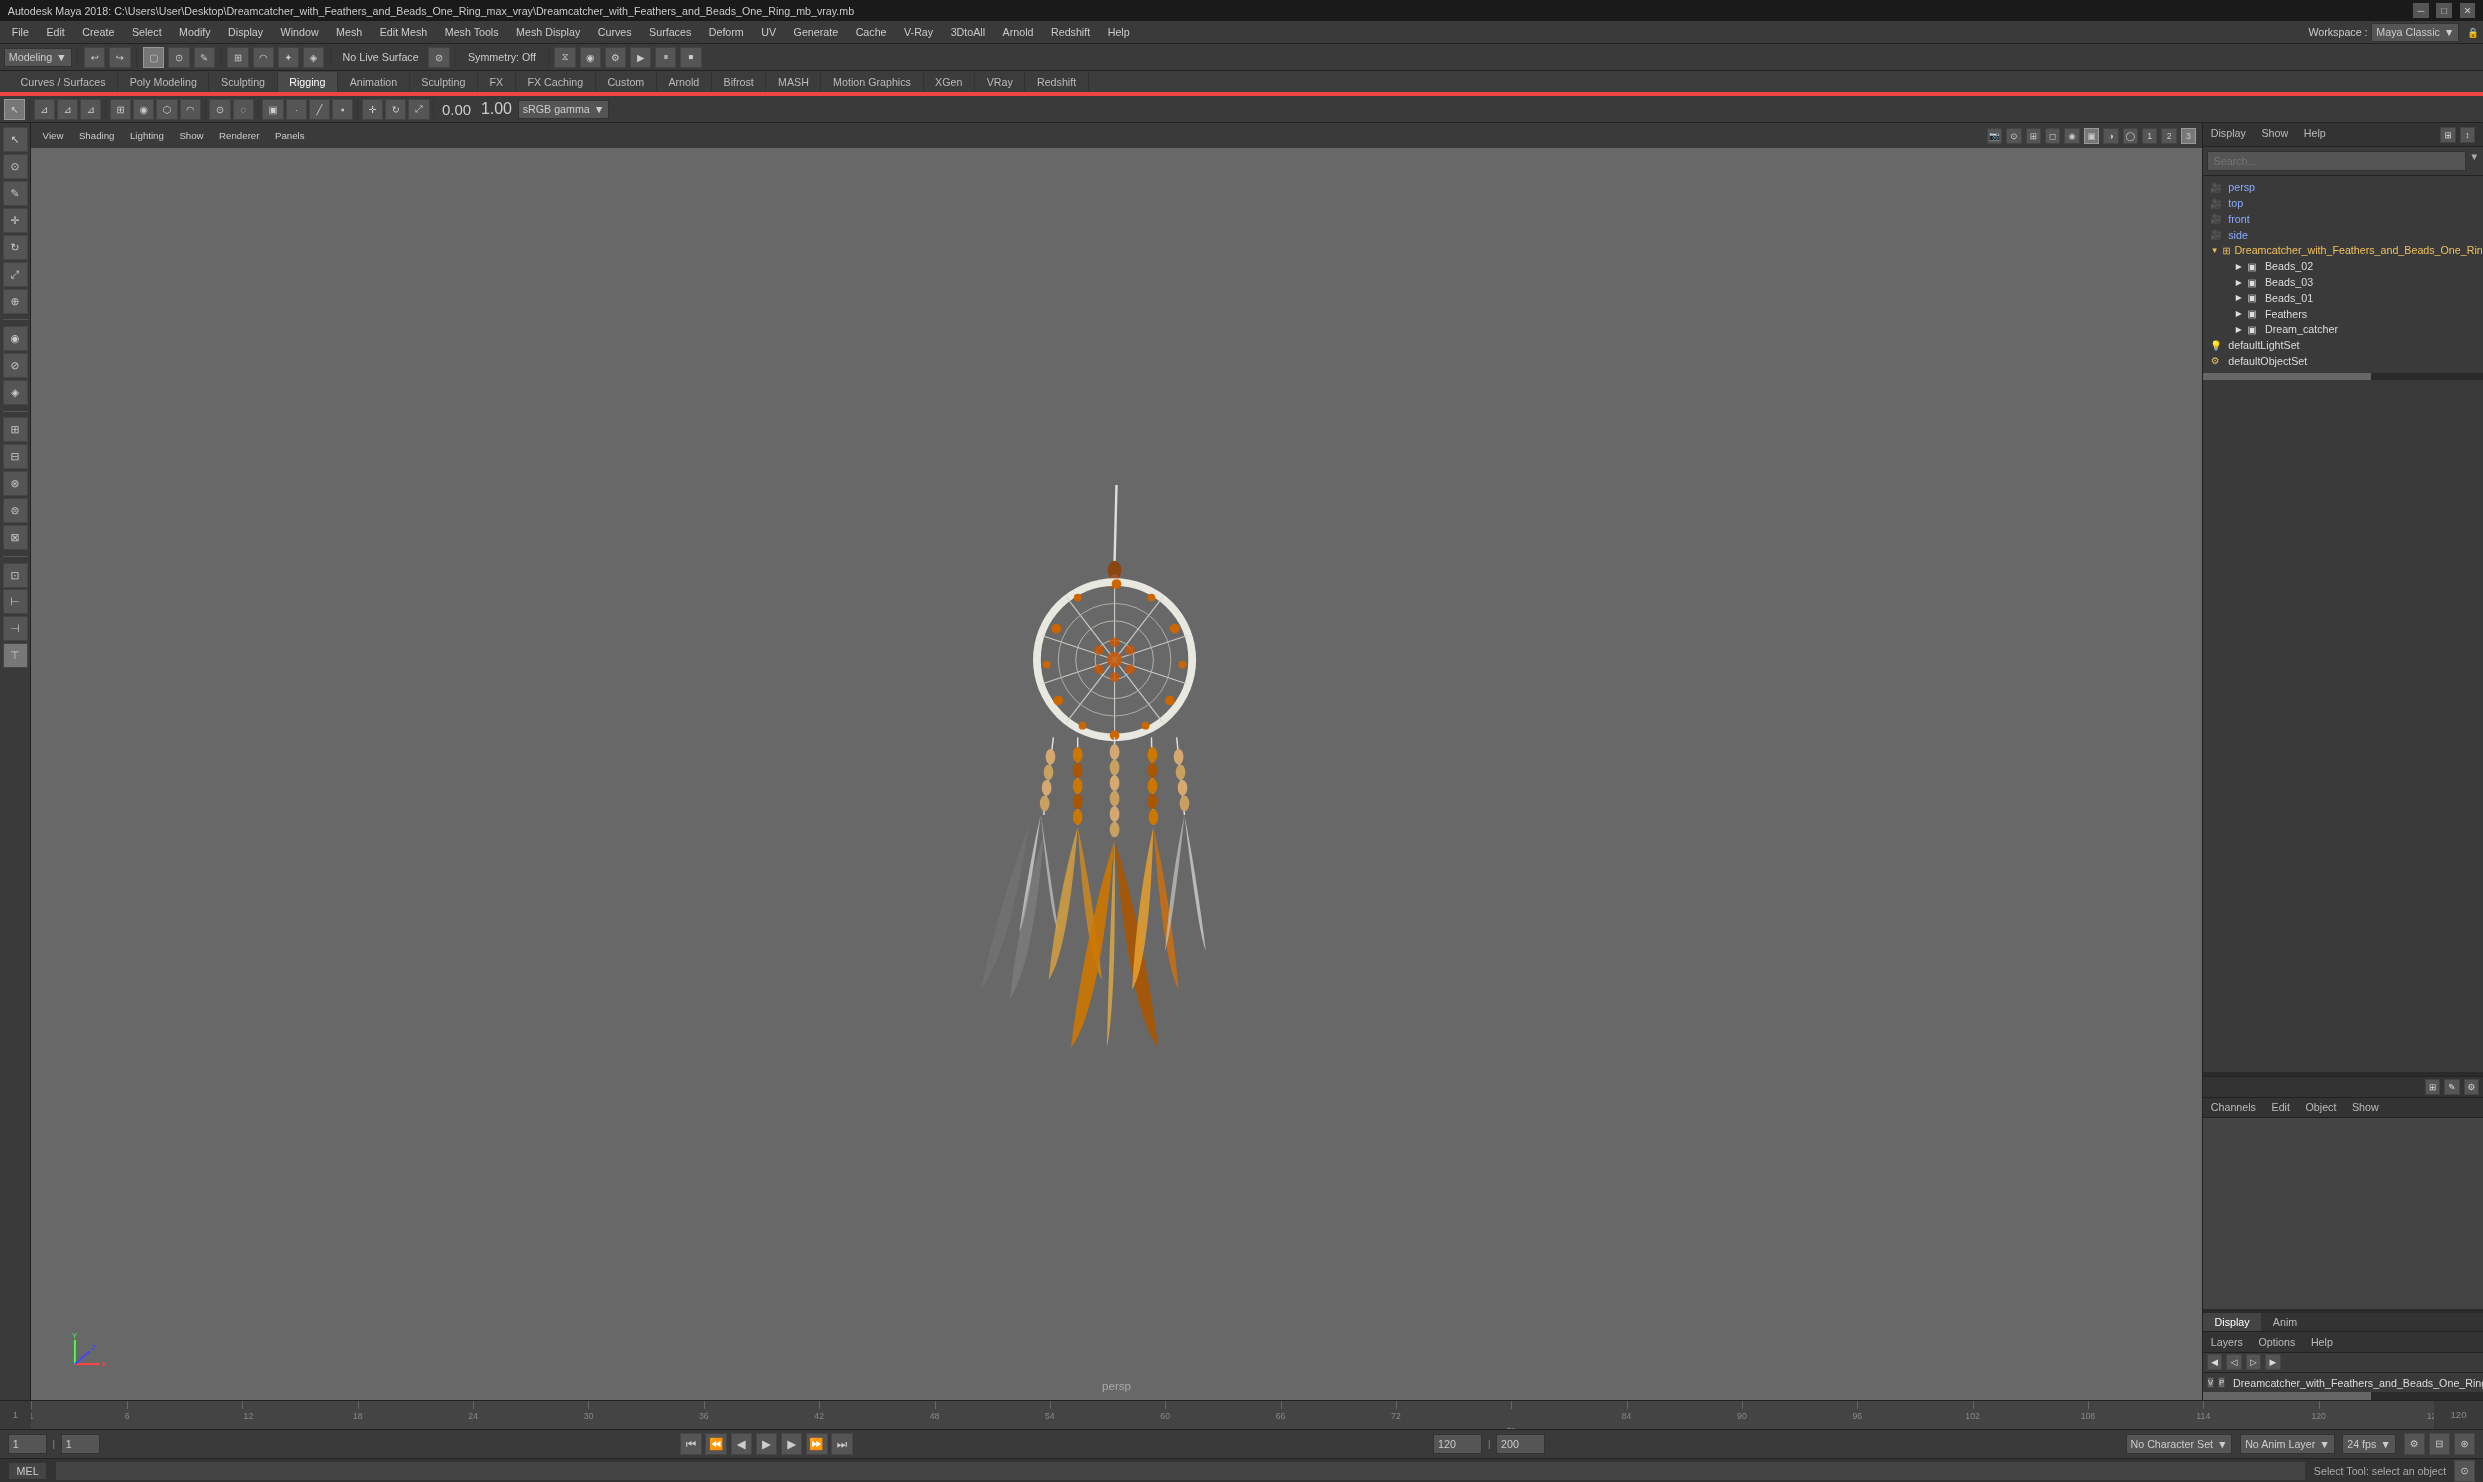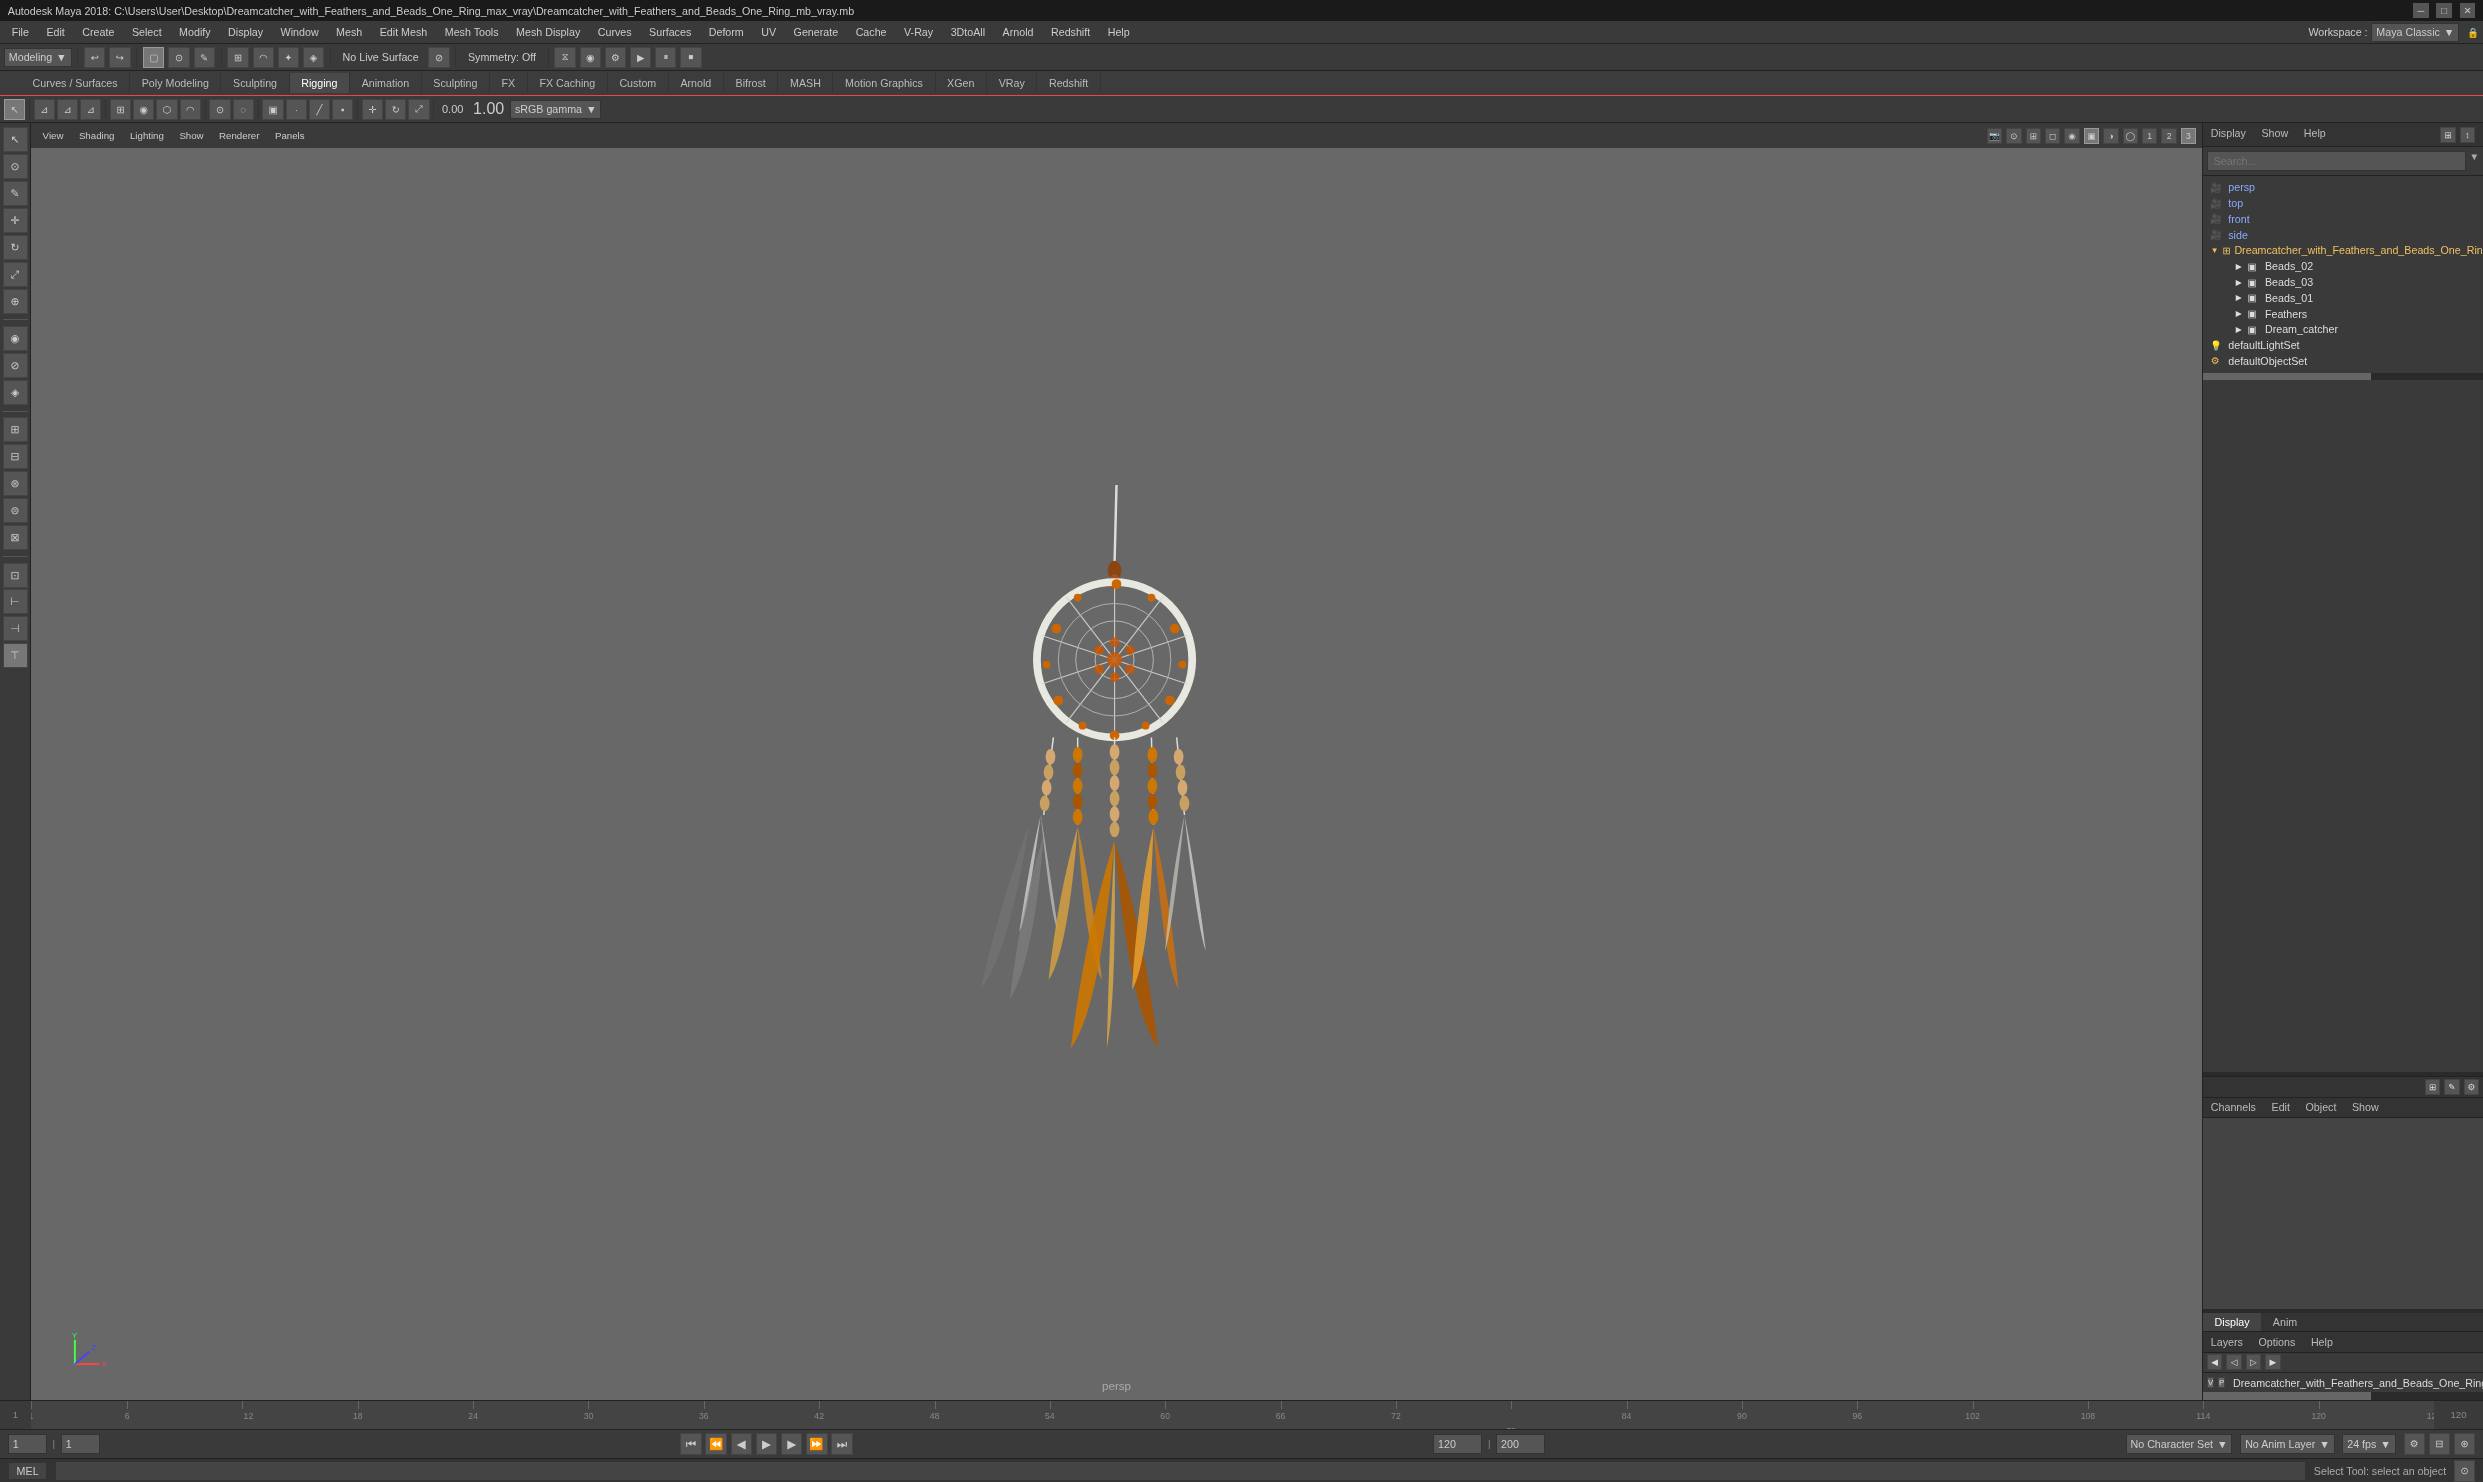--- a/index.html
+++ b/index.html
@@ -80,23 +80,23 @@
     }
     .tool-btn.active { background: #777; border-color: #999; }
     .tool-separator { width: 1px; height: 19.4px; background: #333; margin: 0 1.9px; }
 
     
     #module-tabs {
       background: #3c3c3c;
       height: 25px;
       display: flex;
       align-items: center;
-      padding: 0 21px;
+      padding: 0 9px;
       gap: 0;
-      border-bottom: 1px solid #ef4444;
+      border-bottom: 4px solid #ef4444;
     }
     .module-tab {
       padding: 3.9px 11.6px;
       color: #bbb;
       cursor: pointer;
       font-size: 10.7px;
       border-right: 1px solid #333;
     }
     .module-tab.active { background: #4a4a4a; color: #fff; }
 
@@ -548,21 +548,21 @@
   <div class="tool-separator"></div>
   <span class="tool-btn">▣</span>
   <span class="tool-btn">·</span>
   <span class="tool-btn">╱</span>
   <span class="tool-btn">▪</span>
   <div class="tool-separator"></div>
   <span class="tool-btn">✛</span>
   <span class="tool-btn">↻</span>
   <span class="tool-btn">⤢</span>
   <div class="tool-separator"></div>
-  <span style="color:#ccc; font-size:11px; padding: 0 3.9px;">0.00</span>
+  <span style="color:#ccc; font-size:15px; padding: 0 3.9px;">0.00</span>
   <span style="color:#ccc; font-size:16px; padding: 0 3.9px;">1.00</span>
   <div class="ws-dropdown">
     <span>sRGB gamma</span>
     <span>▼</span>
   </div>
 </div>
 
 <div id="main-layout" style="display:flex; height: calc(1483px - 21.3px - 23px - 27px - 25px - 27px - 58px - 25px);">
 
   <div id="left-sidebar">

